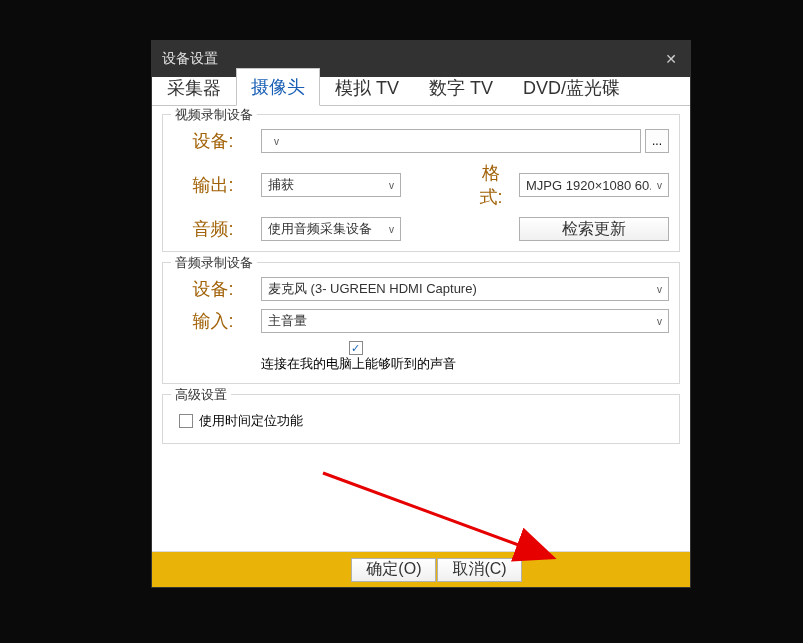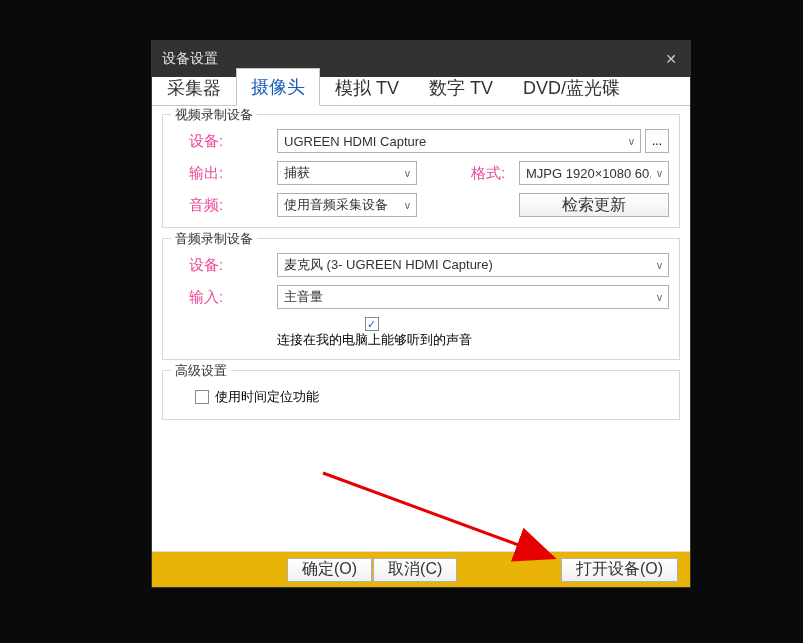--- a/index.html
+++ b/index.html
@@ -66,44 +66,44 @@
     .content {
       padding: 8px 10px;
       background: #ffffff;
       height: calc(100% - 36px - 29px - 36px);
       overflow: hidden;
     }
     .fieldset {
       border: 1px solid #d8d8d8;
       margin-bottom: 10px;
       position: relative;
-      padding: 14px 10px 10px 26px;
+      padding: 14px 10px 10px 10px;
     }
     .legend {
       position: absolute;
       top: -9px;
       left: 8px;
       background: #ffffff;
       padding: 0 4px;
       font-size: 13px;
       color: #333;
     }
     .row {
       display: flex;
       align-items: center;
       margin-bottom: 8px;
       min-height: 24px;
     }
     .row:last-child { margin-bottom: 0; }
     .label {
       width: 88px;
-      text-align: left;
+      text-align: center;
       padding-right: 8px;
-      font-size: 15px;
-      color: #ec4899;
+      font-size: 18px;
+      color: #a16207;
     }
     .select {
       border: 1px solid #b0b0b0;
       height: 24px;
       background: #ffffff;
       display: flex;
       align-items: center;
       justify-content: space-between;
       padding: 0 6px;
       font-size: 13px;
@@ -198,21 +198,20 @@
   </div>
 
   <div class="content">
 
     <div class="fieldset">
       <div class="legend">视频录制设备</div>
 
       <div class="row">
         <div class="label">设备:</div>
         <div class="select" style="flex:1">
-          <span>UGREEN HDMI Capture</span>
           <span class="caret">v</span>
         </div>
         <div class="icon-btn">
           <span>...</span>
         </div>
       </div>
 
       <div class="row">
         <div class="label">输出:</div>
         <div class="select" style="width:140px">
@@ -281,23 +280,20 @@
 
   <div class="footer">
     <div class="footer-spacer-left"></div>
     <div class="btn">
       <span>确定(O)</span>
     </div>
     <div class="btn">
       <span>取消(C)</span>
     </div>
     <div class="footer-spacer-right"></div>
-    <div class="btn">
-      <span>打开设备(O)</span>
-    </div>
   </div>
 
 </div>
 
 <svg class="arrow-overlay" viewBox="0 0 260 110">
   <defs>
     <marker id="ah" markerWidth="14" markerHeight="12" refX="12" refY="6" orient="auto">
       <polygon points="0,0 14,6 0,12" fill="#e60000"></polygon>
     </marker>
   </defs>

